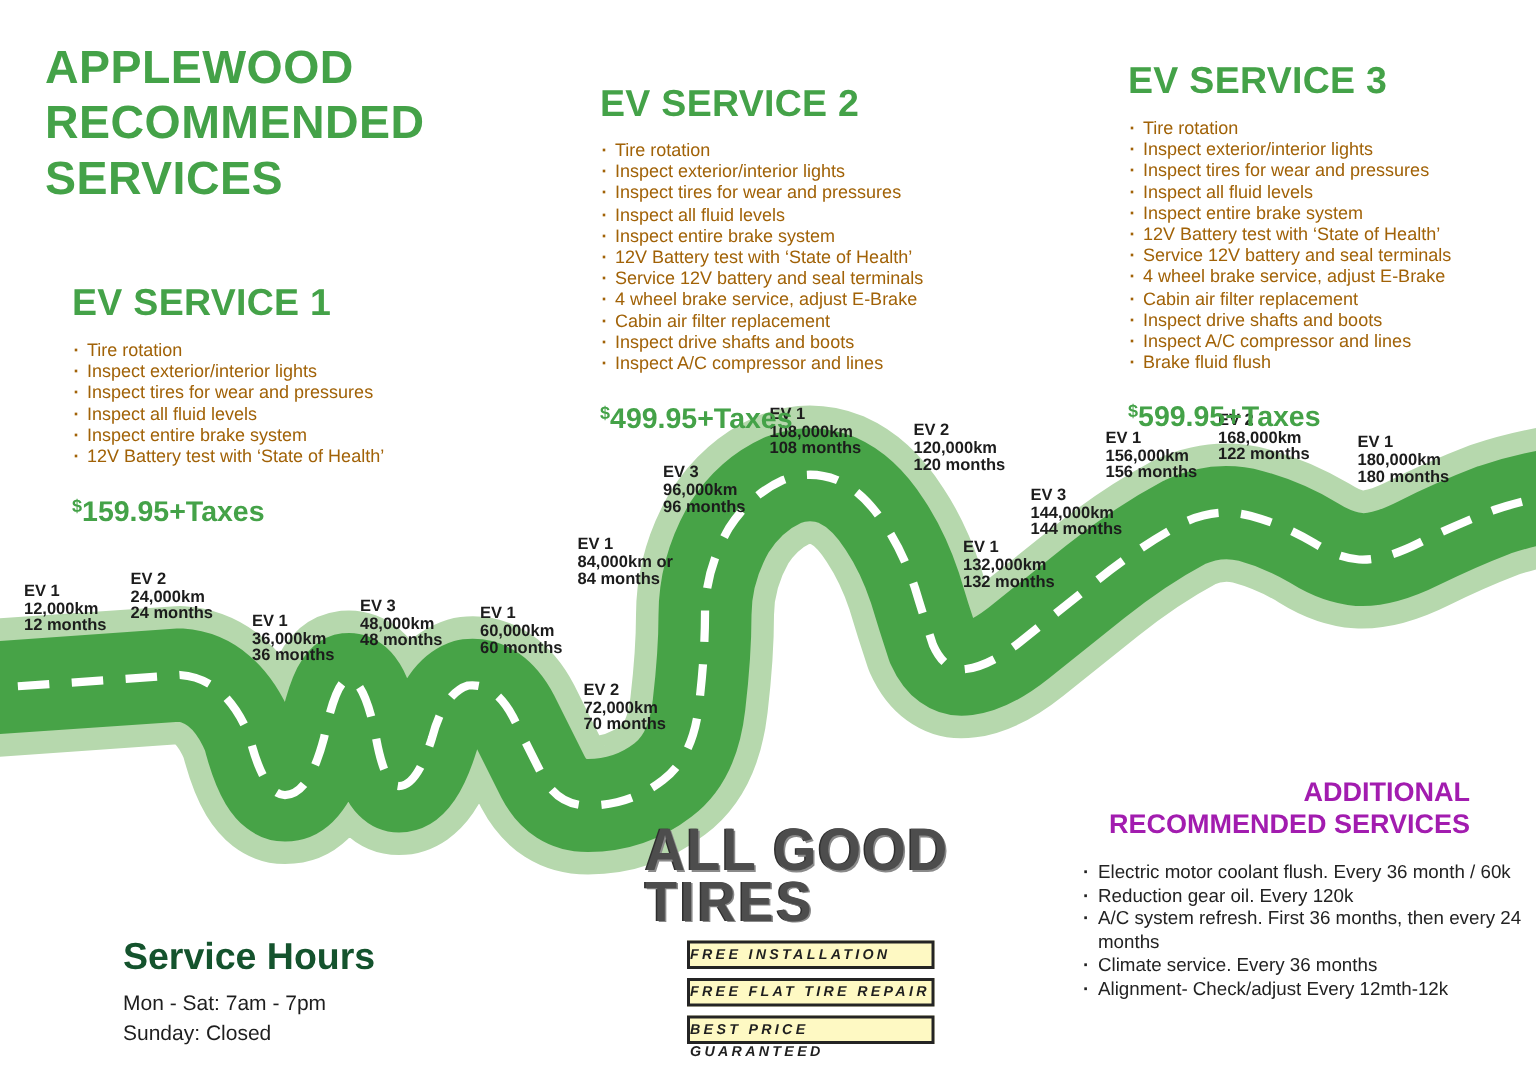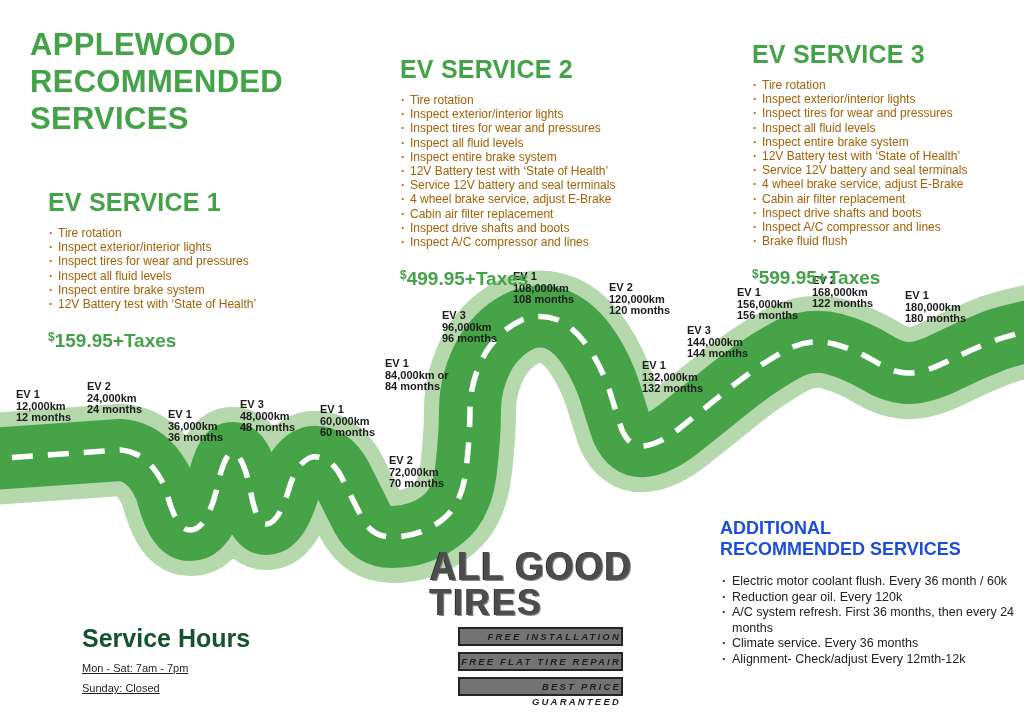--- a/index.html
+++ b/index.html
@@ -30,37 +30,37 @@
 
   
   #markers { position:absolute; left:0; top:0; width:1024px; height:724px; z-index:2; }
   .marker { position:absolute; font-size:11px; line-height:11.6px; font-weight:bold;
     color:#1c1c1c; white-space:nowrap; }
   .marker span { display:block; }
 
   
   #hours { position:absolute; left:82px; top:624px; z-index:3; }
   #hours h2 { font-size:25px; font-weight:bold; color:#14532d; }
-  #hours .hline { font-size:11px; line-height:18px; margin-top:2px;text-decoration:underline; }
+  #hours .hline { font-size:14px; line-height:18px; margin-top:2px; }
   #hours .hline:first-of-type { margin-top:6px; }
 
   
   #logo { position:absolute; left:430px; top:546px; width:220px; text-align:left; z-index:3; }
   .logo-l1 { font-size:37px; font-weight:bold; letter-spacing:1px; color:#4d4d4d;
     transform:scaleY(1.08); text-shadow:1px 1px 0 #8a8a8a, -1px 0 0 #2f2f2f; }
   .logo-l2 { font-size:35px; font-weight:bold; letter-spacing:2px; color:#4d4d4d; margin-top:-6px;
     transform:scaleY(1.08); text-shadow:1px 1px 0 #8a8a8a, -1px 0 0 #2f2f2f; }
   #badges { position:absolute; left:458px; top:627px; width:165px; z-index:3; }
-  .badge { width:165px; height:19px; border:2px solid #242424; background:#737373;
-    margin-bottom:6px; text-align:right; font-size:9.5px; font-weight:bold; font-style:italic;
+  .badge { width:165px; height:19px; border:2px solid #242424; background:#fef9c3;
+    margin-bottom:6px; text-align:left; font-size:9.5px; font-weight:bold; font-style:italic;
     letter-spacing:2.2px; line-height:15px; color:#1f1f1f; }
 
   
   #additional { position:absolute; left:720px; top:518px; width:302px; z-index:3; }
-  #additional h2 { font-size:18px; line-height:21px; font-weight:bold; color:#1d4ed8; width:260px; }
+  #additional h2 { font-size:18px; line-height:21px; font-weight:bold; color:#a21caf; width:260px;text-align:right; }
   #additional ul { list-style:none; margin-top:14px; }
   #additional li { position:relative; padding-left:12px; font-size:12.5px; line-height:15.6px; color:#222; }
   #additional li::before { content:"·"; position:absolute; left:2px; top:0; font-weight:bold; }
 </style>
 </head>
 <body>
 
 <div id="poster">
 
   <svg id="road-svg" width="1024" height="724" viewBox="0 0 1024 724" aria-hidden="true">

